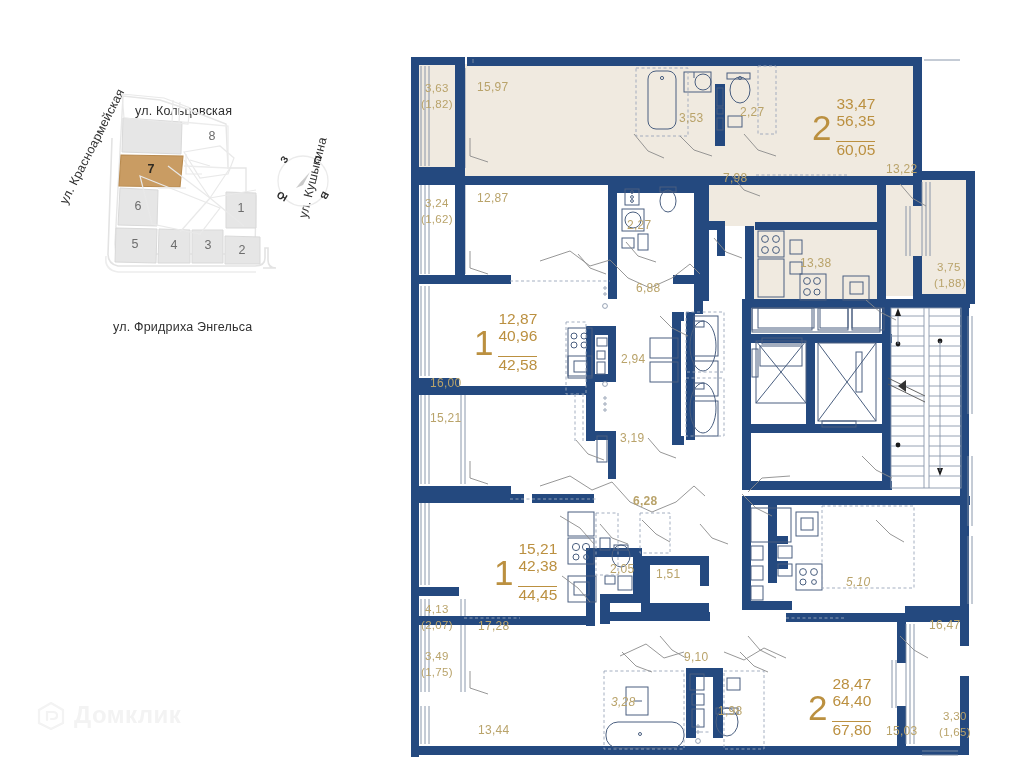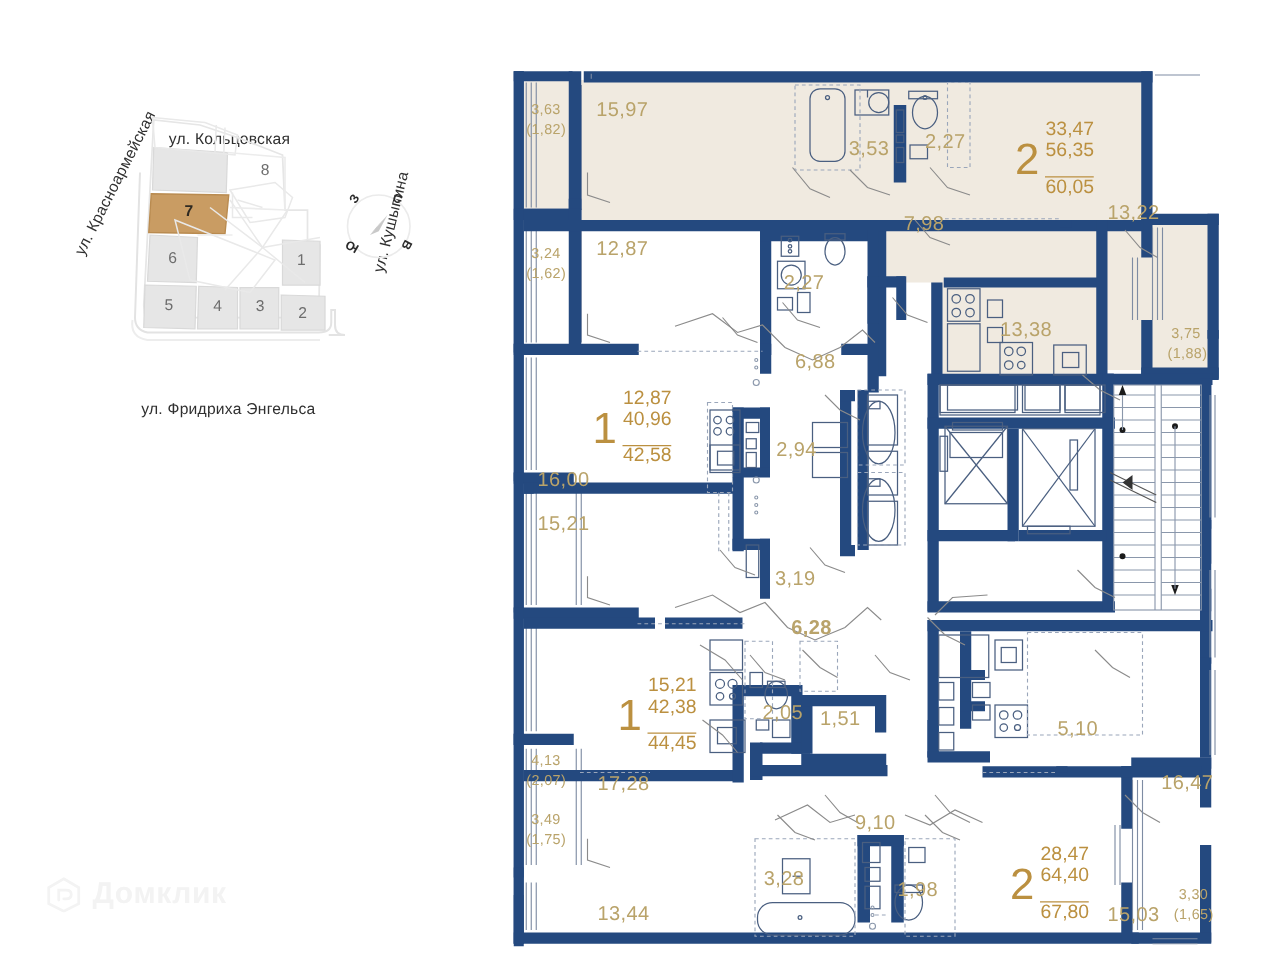--- a/index.html
+++ b/index.html
@@ -29,21 +29,21 @@
   }
   .kp-num.hl{color:#2f2a22;font-weight:bold;}
 
   .compass{position:absolute;left:208px;top:98px;width:70px;height:70px;}
   .comp-letter{position:absolute;font-size:10px;color:#2b2b2b;font-weight:bold;}
 
   
   .plan{position:absolute;left:0;top:16px;width:1024px;height:768px;}
 
   .dim{
-    position:absolute;color:#b9a36a;font-size:16px;white-space:nowrap;
+    position:absolute;color:#b9a36a;font-size:12px;white-space:nowrap;
     letter-spacing:.3px;
   }
   .dim.sm{font-size:11.5px;}
 
   .apt-label{position:absolute;color:#bb9040;white-space:nowrap;}
   .apt-rooms{
     font-size:35px;line-height:35px;color:#bb9040;
     display:inline-block;vertical-align:middle;font-weight:normal;
   }
   .apt-areas{
@@ -669,35 +669,35 @@
         <div class="dim" style="left: 886px; top: 146px;">13,22</div>
         <div class="dim sm" style="left: 937px; top: 245px;">3,75</div>
         <div class="dim sm" style="left: 934px; top: 261px;">(1,88)</div>
         <div class="dim" style="left: 800px; top: 240px;">13,38</div>
         <div class="dim sm" style="left: 425px; top: 181px; text-align: center;">3,24</div>
         <div class="dim sm" style="left: 421px; top: 197px;">(1,62)</div>
         <div class="dim" style="left: 477px; top: 175px;">12,87</div>
         <div class="dim" style="left: 627px; top: 202px;">2,27</div>
         <div class="dim" style="left: 636px; top: 265px;">6,88</div>
         <div class="dim" style="left: 621px; top: 336px;">2,94</div>
-        <div class="dim" style="left: 620px; top: 415px; margin-top: 24px;">3,19</div>
+        <div class="dim" style="left: 620px; top: 415px;">3,19</div>
         <div class="dim" style="left: 430px; top: 360px;">16,00</div>
         <div class="dim" style="left: 430px; top: 395px;">15,21</div>
         <div class="dim" style="left: 633px; top: 478px; font-weight: bold;">6,28</div>
         <div class="dim" style="left: 610px; top: 546px;">2,05</div>
         <div class="dim" style="left: 656px; top: 551px;">1,51</div>
-        <div class="dim" style="left: 846px; top: 559px;">5,10</div>
+        <div class="dim" style="left: 846px; top: 559px; font-style: italic;">5,10</div>
         <div class="dim sm" style="left: 425px; top: 587px;">4,13</div>
         <div class="dim sm" style="left: 421px; top: 603px;">(2,07)</div>
         <div class="dim" style="left: 478px; top: 603px;">17,28</div>
         <div class="dim" style="left: 684px; top: 614px; margin-top: 20px;">9,10</div>
         <div class="dim" style="left: 929px; top: 602px;">16,47</div>
         <div class="dim sm" style="left: 425px; top: 634px;">3,49</div>
         <div class="dim sm" style="left: 421px; top: 650px;">(1,75)</div>
-        <div class="dim" style="left: 611px; top: 679px;">3,28</div>
+        <div class="dim" style="left: 611px; top: 679px; font-style: italic;">3,28</div>
         <div class="dim" style="left: 718px; top: 688px;">1,98</div>
         <div class="dim" style="left: 478px; top: 707px;">13,44</div>
         <div class="dim" style="left: 886px; top: 708px;">15,03</div>
         <div class="dim sm" style="left: 943px; top: 694px;">3,30</div>
         <div class="dim sm" style="left: 939px; top: 710px;">(1,65)</div>
       </div>
 
     
     <div class="apt-label" style="left:812px;top:80px;">
       <span class="apt-rooms">2</span><span class="apt-areas">

